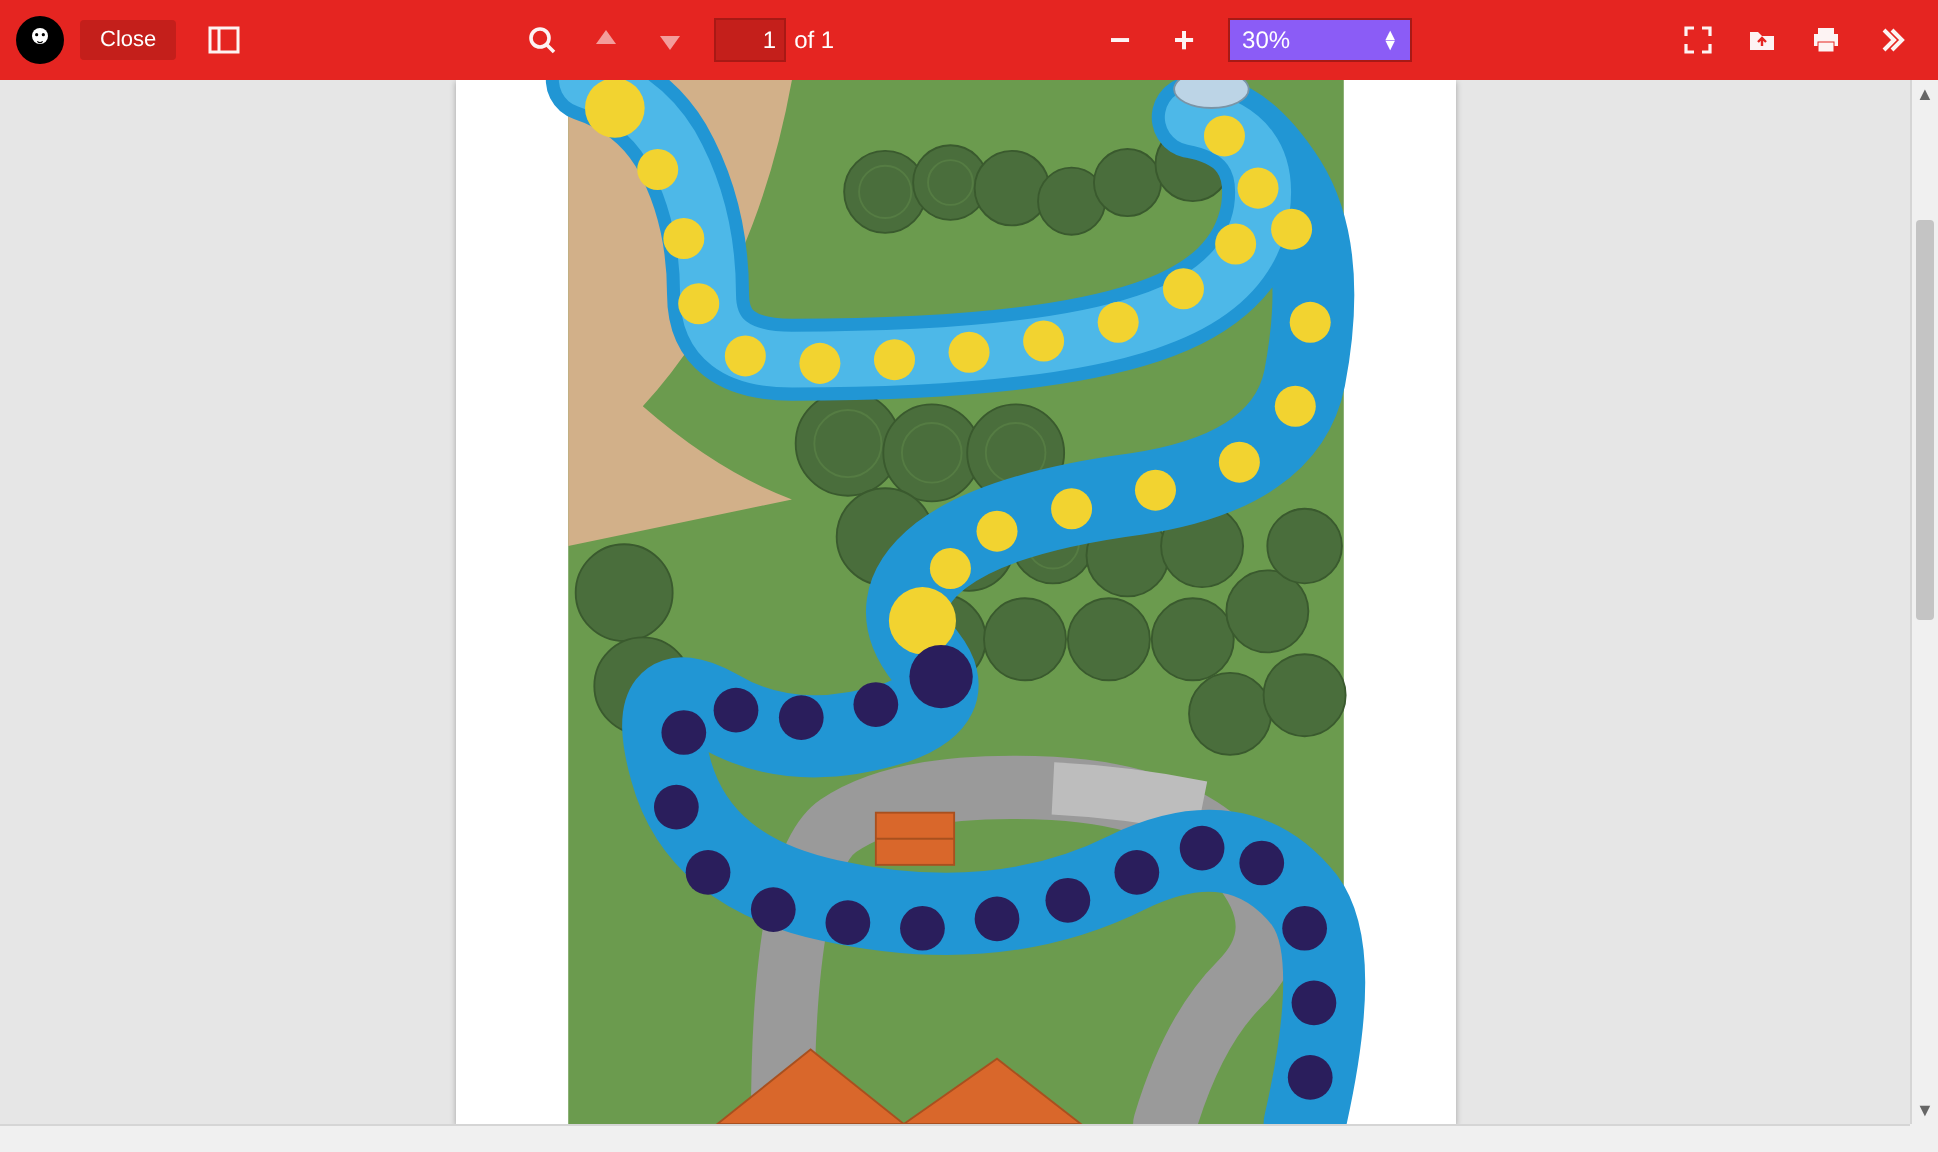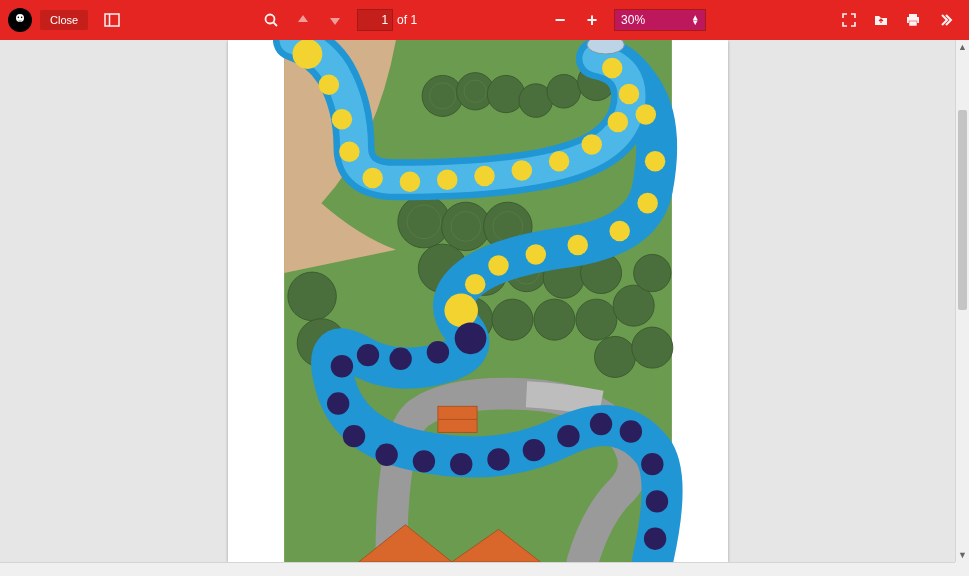--- a/index.html
+++ b/index.html
@@ -27,21 +27,21 @@
   .tb-icon svg { width: 16px; height: 16px; }
   .tb-icon.dim { opacity: 0.55; }
   .spacer { flex: 1; }
   .page-input {
     width: 36px; height: 22px; background: #c41f1b; border: 1px solid #a81915;
     color: #fff; text-align: right; font-size: 12px; padding: 0 4px; margin: 0 4px 0 6px;
   }
   .page-of { font-size: 12px; }
   .zoom-minus, .zoom-plus { font-size: 18px; font-weight: bold; width: 26px; text-align: center; cursor: pointer; }
   .zoom-select {
-    width: 92px; height: 22px; background: #be185d; border: 1px solid #a81915;
+    width: 92px; height: 22px; background: #8b5cf6; border: 1px solid #a81915;
     color: #fff; font-size: 12px; padding: 0 6px; display: flex; align-items: center;
     justify-content: space-between; cursor: pointer; margin-left: 6px;
   }
   .zoom-select .chev { display: flex; flex-direction: column; line-height: 5px; font-size: 8px; }
 
   .viewport {
     position: absolute; top: 40px; left: 0; right: 14px; bottom: 14px;
     background: #e6e6e6; display: flex; justify-content: center; overflow: hidden;
   }
   .page {

